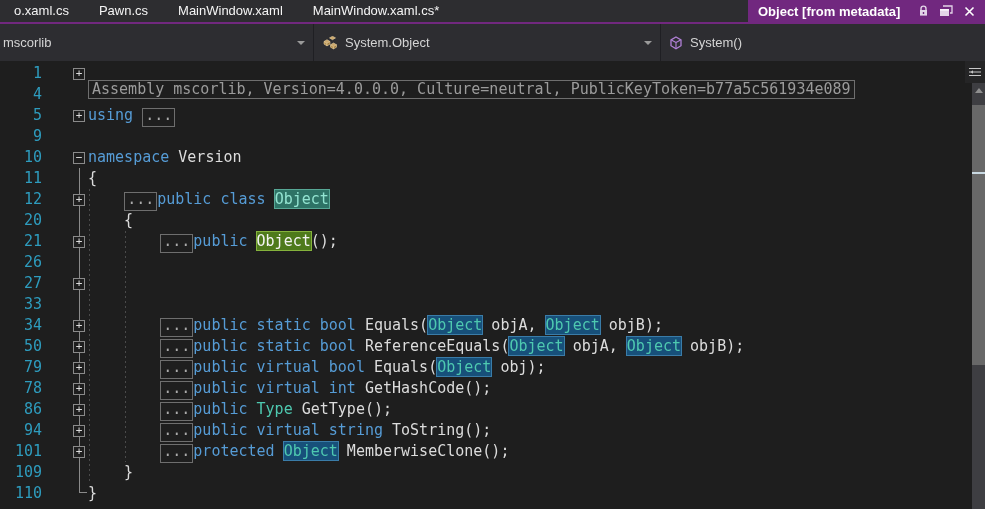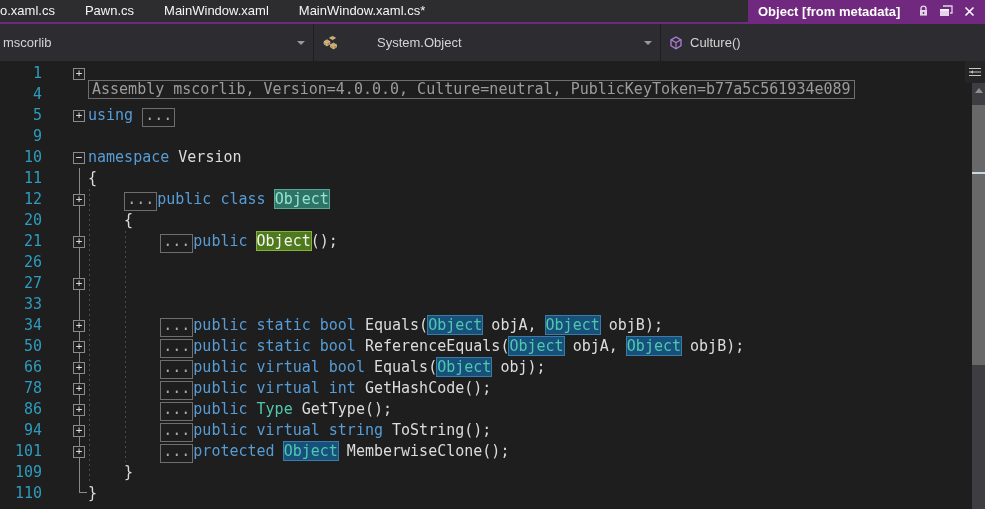--- a/index.html
+++ b/index.html
@@ -9,38 +9,38 @@
     background:#1E1E1E;
     font-family:"Liberation Sans", sans-serif;
   }
 
   
   .tabbar { height:22px; background:#2D2D30; display:flex; align-items:stretch; }
   .tab {
     color:#F5F5F5; font-size:13px; line-height:22px;
     padding:0 15px; white-space:nowrap;
   }
-  .tab.first { padding-left:0;text-align:center; }
+  .tab.first { padding-left:14px;text-align:center; }
   .preview-tab {
     margin-left:auto; width:237px; background:#71287F;
     display:flex; align-items:center; padding:0 8px 0 10px;
     color:#FFFFFF; font-size:13px;font-weight:bold;
   }
   .preview-tab .label { flex:1; white-space:nowrap; }
   .ptab-icon { width:16px; height:14px; margin-left:7px; display:flex; align-items:center; justify-content:center; }
   .purple-strip { height:2px; background:#71287F; }
 
   
   .navbar { height:37px; background:#2D2D31; display:flex; align-items:stretch;text-align:right; }
   .crumb {
     display:flex; align-items:center; color:#D4D4D4; font-size:13px;
     border-right:1px solid #1F1F23; padding:0 8px;
   }
   .crumb.c1 { width:314px; padding-left:3px; }
-  .crumb.c2 { width:347px;gap:32px; }
+  .crumb.c2 { width:347px; }
   .crumb.c3 { flex:1; border-right:none; }
   .crumb .caret {
     margin-left:auto; width:0; height:0;
     border-left:4px solid transparent; border-right:4px solid transparent;
     border-top:4px solid #9A9A9A;
   }
   .crumb .cicon { margin-right:7px; display:flex; align-items:center; }
 
   
   .editor { position:relative; height:460px; background:#1E1E1E; }
@@ -155,21 +155,21 @@
     <span>System.Object</span>
     <span class="caret"></span>
   </div>
   <div class="crumb c3">
     <span class="cicon">
       <svg width="14" height="14" viewBox="0 0 14 14">
         <path d="M7 1l5 2.9v5.8L7 12.7 2 9.7V3.9z" fill="none" stroke="#B180D7" stroke-width="1.3"></path>
         <path d="M7 6.6L2.4 4M7 6.6l4.6-2.6M7 6.6v5.6" fill="none" stroke="#B180D7" stroke-width="1.1"></path>
       </svg>
     </span>
-    <span>Culture()</span>
+    <span>System()</span>
   </div>
 </div>
 
 <div class="editor">
   <div class="guide fold-line"></div>
   <div class="guide fold-corner"></div>
   <div class="guide dash g1"></div>
   <div class="guide dash g2"></div>
 
   <div class="lines" id="code-lines">
@@ -252,21 +252,21 @@
         <div class="code"><span class="seg-pl">        </span><span class="seg-fold">...</span><span class="seg-kw">public static bool </span><span class="seg-pl">Equals(</span><span class="seg-hl-blue">Object</span><span class="seg-pl"> objA, </span><span class="seg-hl-blue">Object</span><span class="seg-pl"> objB);</span></div>
       </div>
       <div class="line">
         <div class="num">50</div>
         <div class="foldcol">
           <div class="fold-box">+</div>
         </div>
         <div class="code"><span class="seg-pl">        </span><span class="seg-fold">...</span><span class="seg-kw">public static bool </span><span class="seg-pl">ReferenceEquals(</span><span class="seg-hl-blue">Object</span><span class="seg-pl"> objA, </span><span class="seg-hl-blue">Object</span><span class="seg-pl"> objB);</span></div>
       </div>
       <div class="line">
-        <div class="num">66</div>
+        <div class="num">79</div>
         <div class="foldcol">
           <div class="fold-box">+</div>
         </div>
         <div class="code"><span class="seg-pl">        </span><span class="seg-fold">...</span><span class="seg-kw">public virtual bool </span><span class="seg-pl">Equals(</span><span class="seg-hl-blue">Object</span><span class="seg-pl"> obj);</span></div>
       </div>
       <div class="line">
         <div class="num">78</div>
         <div class="foldcol">
           <div class="fold-box">+</div>
         </div>

